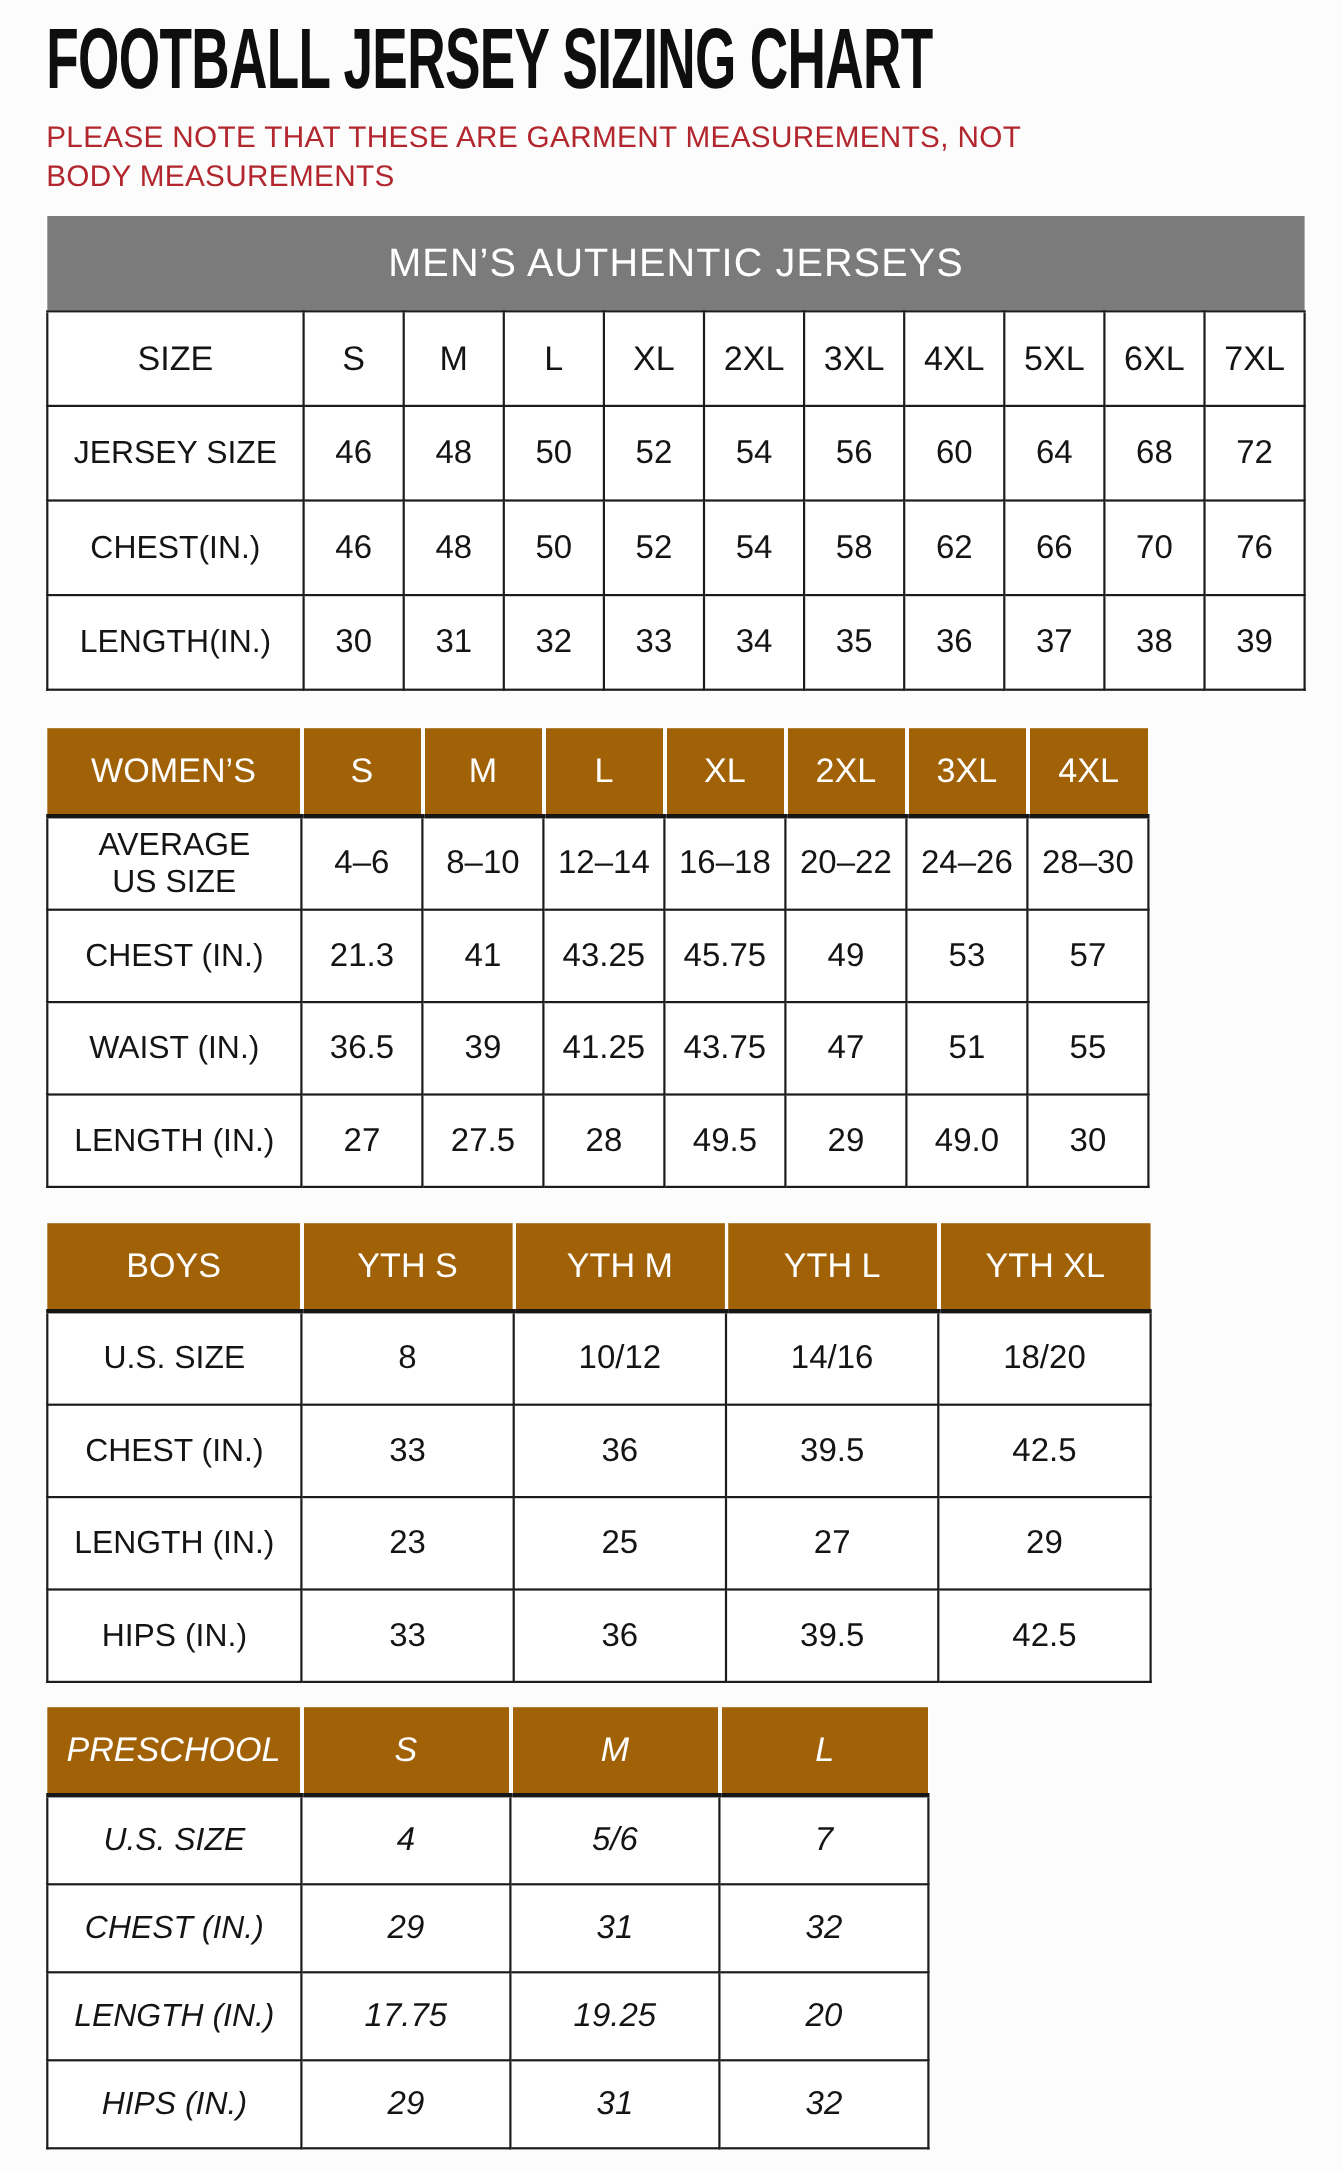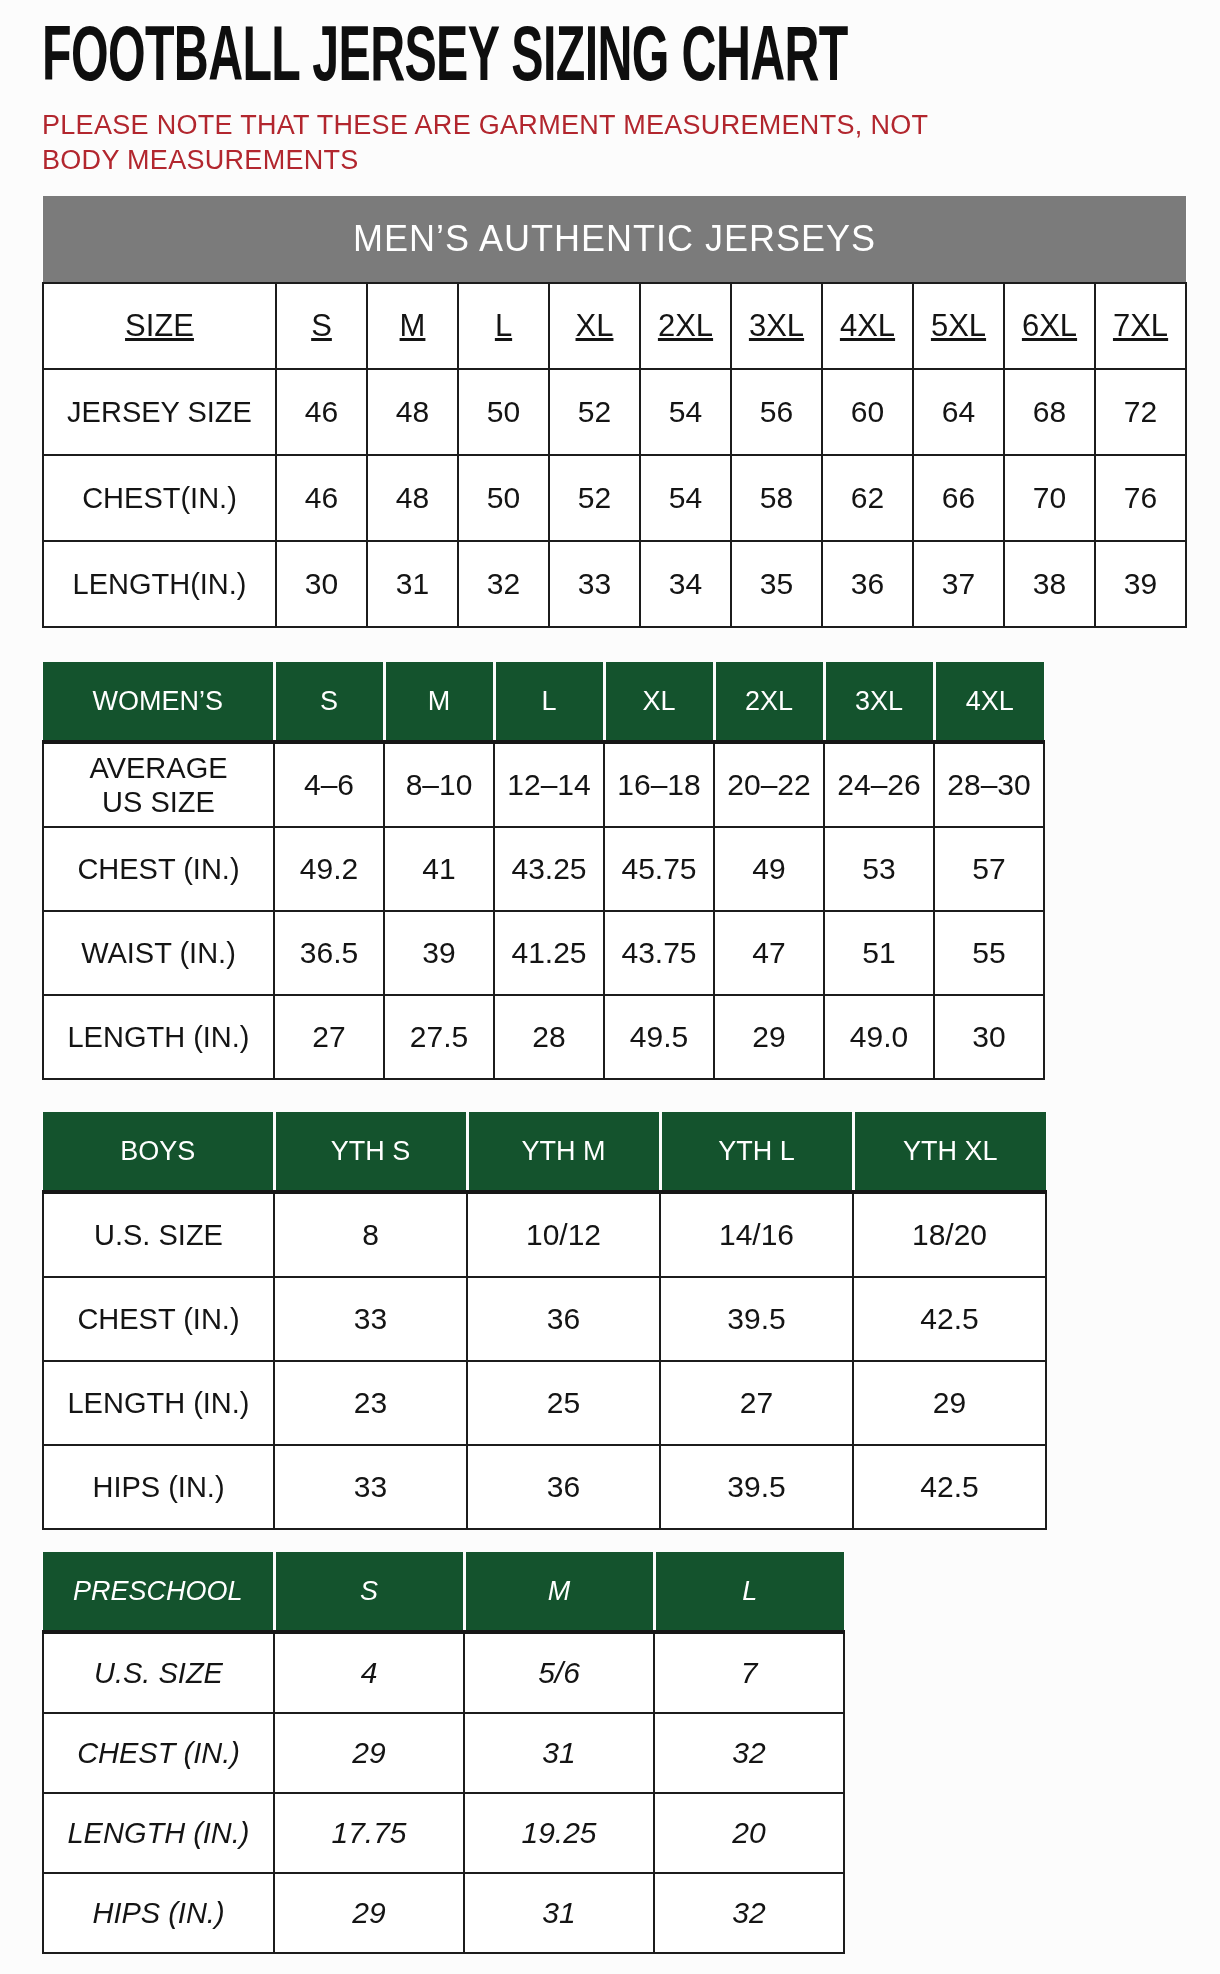--- a/index.html
+++ b/index.html
@@ -62,27 +62,26 @@
     height: 86px;
     border: none;
     border-bottom: 2px solid #1c1c1c;
   }
   
   .col-head {
     background: #ffffff;
     font-size: 31px;
     height: 84px;
     border: 2px solid #1c1c1c;
-    text-decoration: underline;
   }
   
   .gray-head {
-    background: #14532d;
+    background: #a16207;
     color: #ffffff;
-    font-size: 27px;
+    font-size: 31px;
     border: 3px solid #fcfcfc;
     border-top: none;
     border-bottom: 4px solid #161616;
   }
   .gray-head:first-child { border-left: none; }
   .gray-head:last-child { border-right: none; }
   
   tbody th.row-label, tbody td.val {
     border: 2px solid #1c1c1c;
     font-size: 30px;
@@ -219,21 +218,21 @@
           <td class="val">4–6</td>
           <td class="val">8–10</td>
           <td class="val">12–14</td>
           <td class="val">16–18</td>
           <td class="val">20–22</td>
           <td class="val">24–26</td>
           <td class="val">28–30</td>
         </tr>
         <tr>
           <th class="row-label">CHEST (IN.)</th>
-          <td class="val">49.2</td>
+          <td class="val">21.3</td>
           <td class="val">41</td>
           <td class="val">43.25</td>
           <td class="val">45.75</td>
           <td class="val">49</td>
           <td class="val">53</td>
           <td class="val">57</td>
         </tr>
         <tr>
           <th class="row-label">WAIST (IN.)</th>
           <td class="val">36.5</td>

